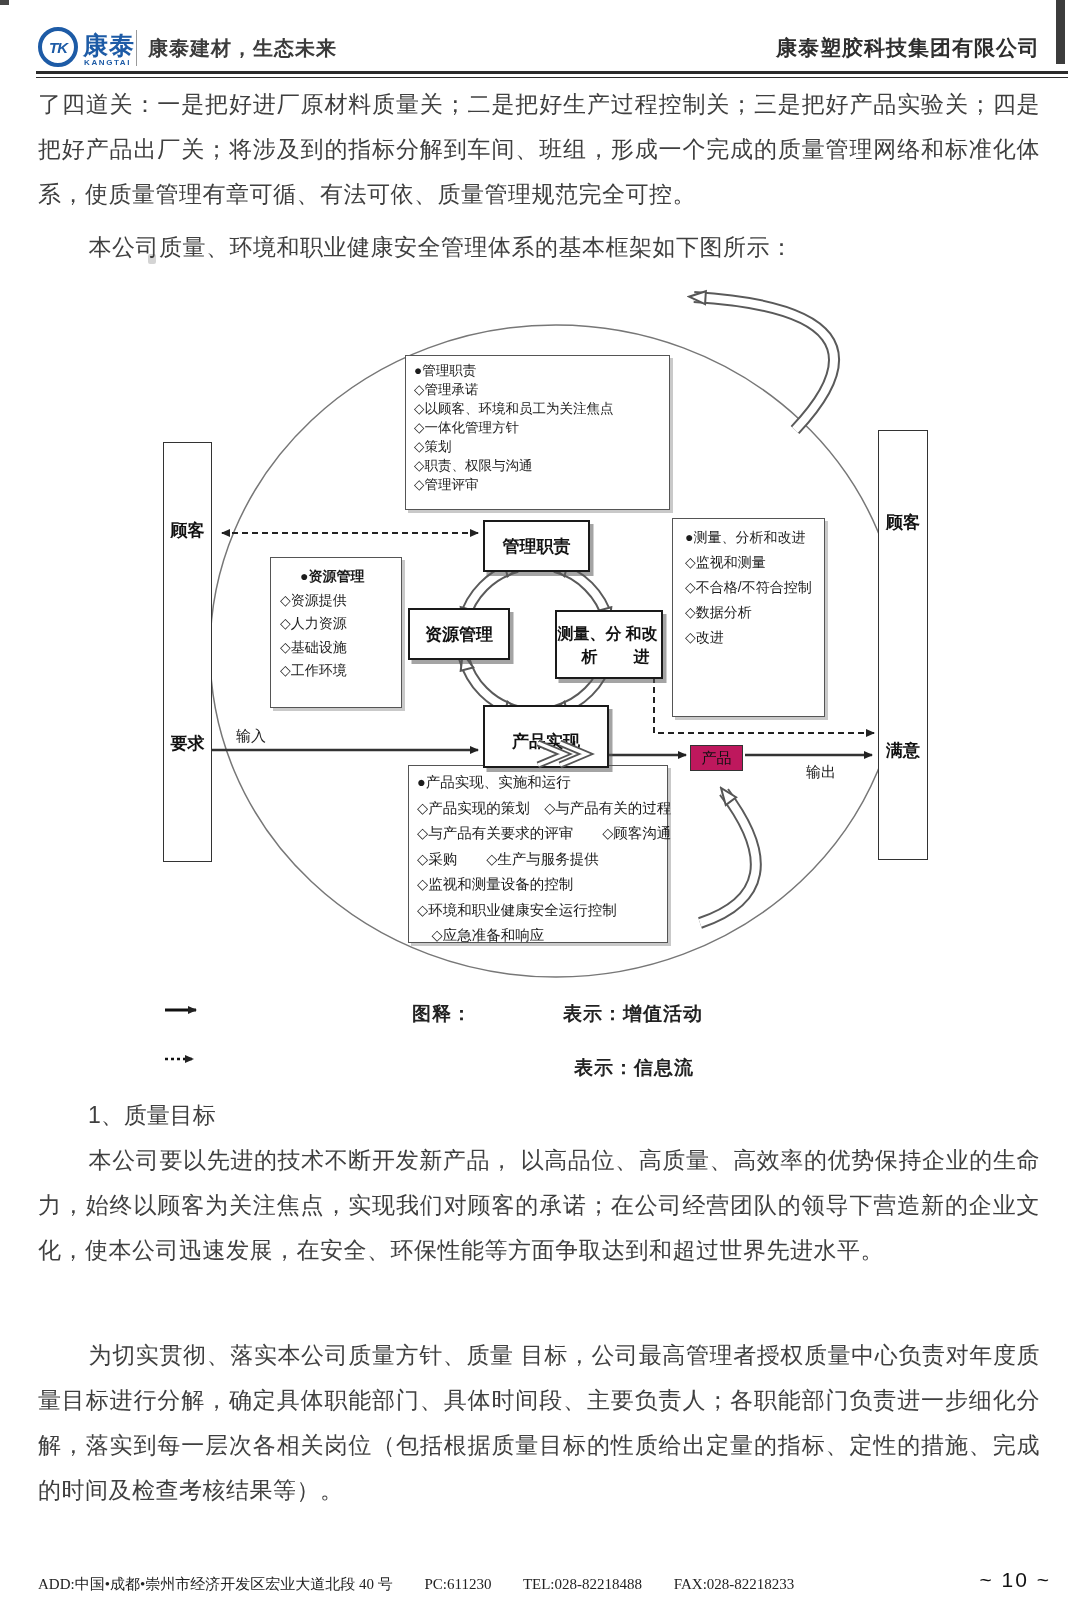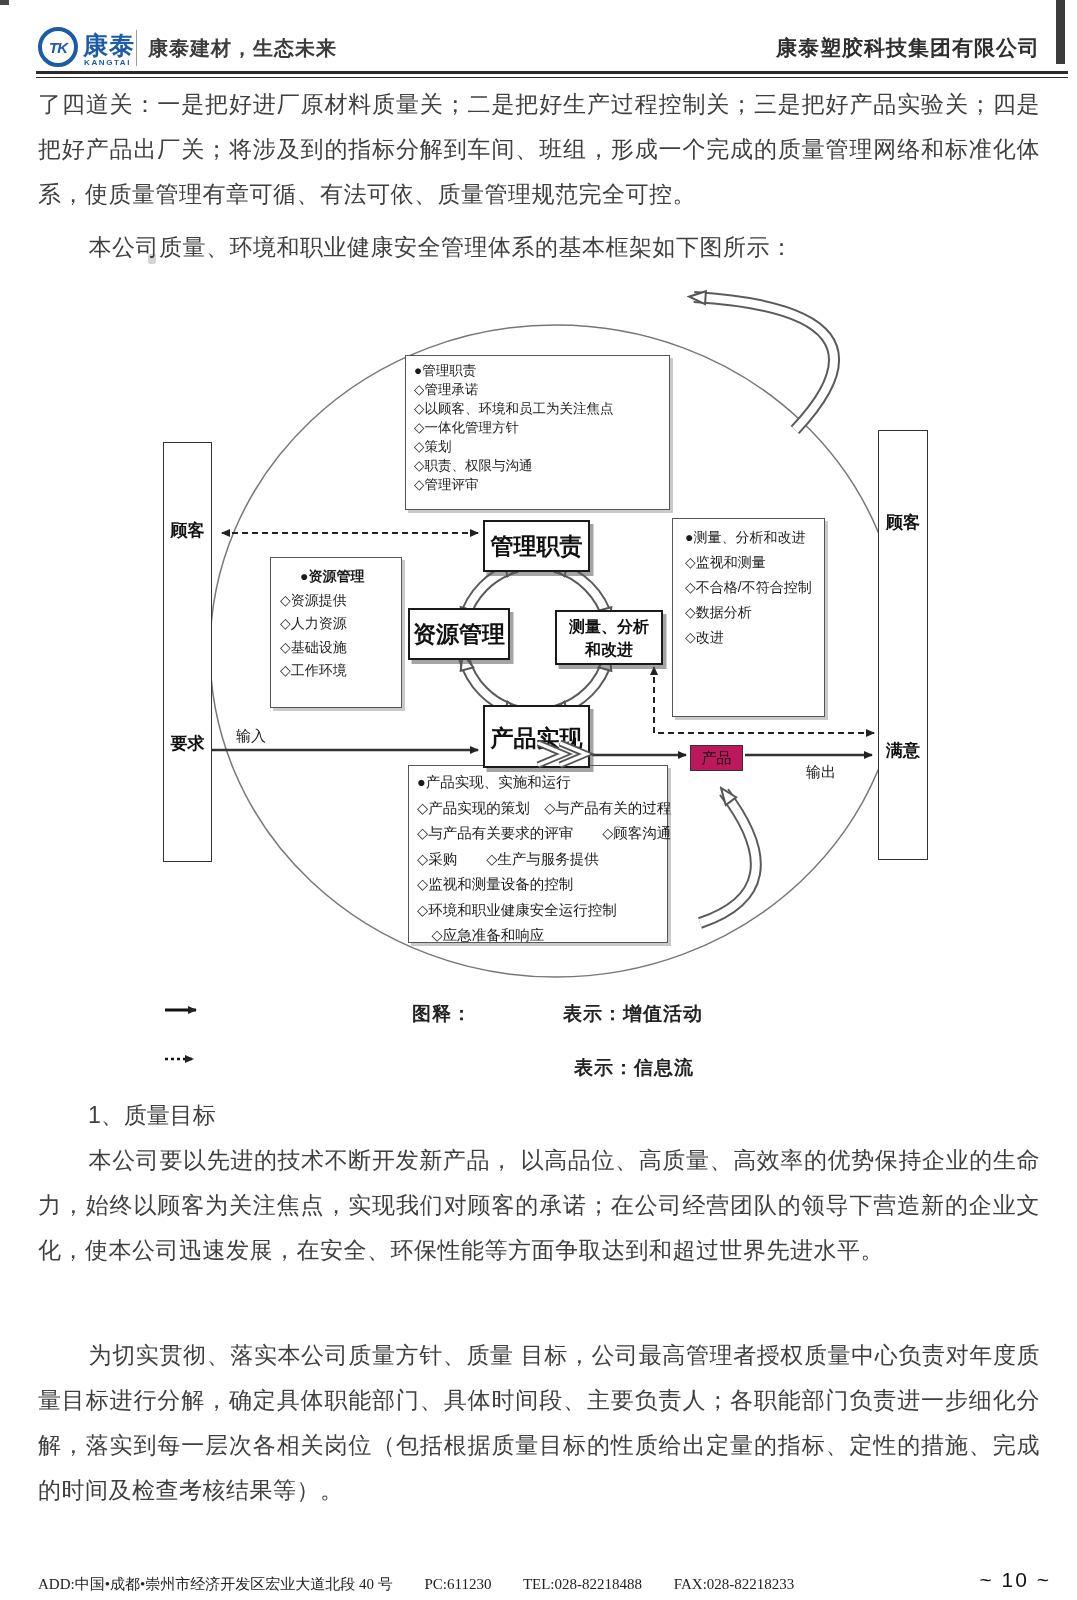--- a/index.html
+++ b/index.html
@@ -28,21 +28,21 @@
   
   .figure{position:absolute;left:0;top:275px;width:1077px;height:815px;}
   .figure svg{position:absolute;left:0;top:0;}
   .topbox{position:absolute;left:373px;top:2px;width:314px;height:40px;border:2px solid #333;box-sizing:border-box;background:#fff;}
   .topbox-in{position:absolute;left:2px;top:2px;right:2px;bottom:2px;border:1.5px solid #333;
         display:flex;align-items:center;justify-content:center;font-size:16px;letter-spacing:2px;color:#1c1c1c;}
   .vbar{position:absolute;background:#fff;border:1.5px solid #333;box-sizing:border-box;}
   .vbar span{position:absolute;width:100%;text-align:center;font-weight:bold;font-size:17px;color:#111;}
   .cbox{position:absolute;background:#fff;border:2.5px solid #1a1a1a;box-sizing:border-box;
         box-shadow:3.5px 4px 0 rgba(90,90,90,.55);display:flex;align-items:center;justify-content:center;
-        font-weight:bold;font-size:23px;color:#111;text-align:center;}
+        font-weight:bold;font-size:17px;color:#111;text-align:center;}
   .detail{position:absolute;background:#fff;border:1.5px solid #555;box-sizing:border-box;
         box-shadow:3px 3px 0 rgba(120,120,120,.4);color:#1c1c1c;}
   .detail div{white-space:nowrap;}
   .pbox{position:absolute;left:690px;top:470px;width:53px;height:26px;background:#be185d;border:1.5px solid #333;
         box-sizing:border-box;display:flex;align-items:center;justify-content:center;font-size:15px;color:#111;}
   .flbl{position:absolute;font-size:15px;color:#222;}
   .leg-t{position:absolute;font-size:19px;font-weight:600;color:#222;letter-spacing:1px;}
   
   .footer-addr{position:absolute;left:38px;top:1575px;font-size:15px;color:#222;
         font-family:"Liberation Serif","DejaVu Serif",serif;}
@@ -162,25 +162,25 @@
       <div>◇产品实现的策划　◇与产品有关的过程</div>
       <div>◇与产品有关要求的评审　　◇顾客沟通</div>
       <div>◇采购　　◇生产与服务提供</div>
       <div>◇监视和测量设备的控制</div>
       <div>◇环境和职业健康安全运行控制</div>
       <div>　◇应急准备和响应</div>
     </div>
 
     <div class="cbox" style="left:483px;top:245px;width:107px;height:52px;">管理职责</div>
     <div class="cbox" style="left:408px;top:333px;width:102px;height:52px;">资源管理</div>
-    <div class="cbox" style="left:555px;top:335px;width:108px;height:55px;font-size:16px;line-height:23px;flex-direction:column;">
+    <div class="cbox" style="left:555px;top:335px;width:108px;height:69px;font-size:16px;line-height:23px;">
       <div>测量、分析</div>
       <div>和改进</div>
     </div>
-    <div class="cbox" style="left:483px;top:430px;width:107px;height:63px;align-items:flex-start;padding-top:16px;">产品实现</div>
+    <div class="cbox" style="left:483px;top:430px;width:126px;height:63px;align-items:flex-start;padding-top:23px;">产品实现</div>
 
     <div class="pbox">产品</div>
 
     <div class="flbl" style="left:236px;top:452px;">输入</div>
     <div class="flbl" style="left:806px;top:488px;">输出</div>
 
     <svg width="1077" height="815" viewBox="0 0 1077 815" style="pointer-events:none;">
       <g>
         <path d="M 538 468 L 564 479 L 538 490" fill="none" stroke="#555" stroke-width="7" stroke-linejoin="miter"></path>
         <path d="M 560 468 L 586 479 L 560 490" fill="none" stroke="#555" stroke-width="7" stroke-linejoin="miter"></path>

